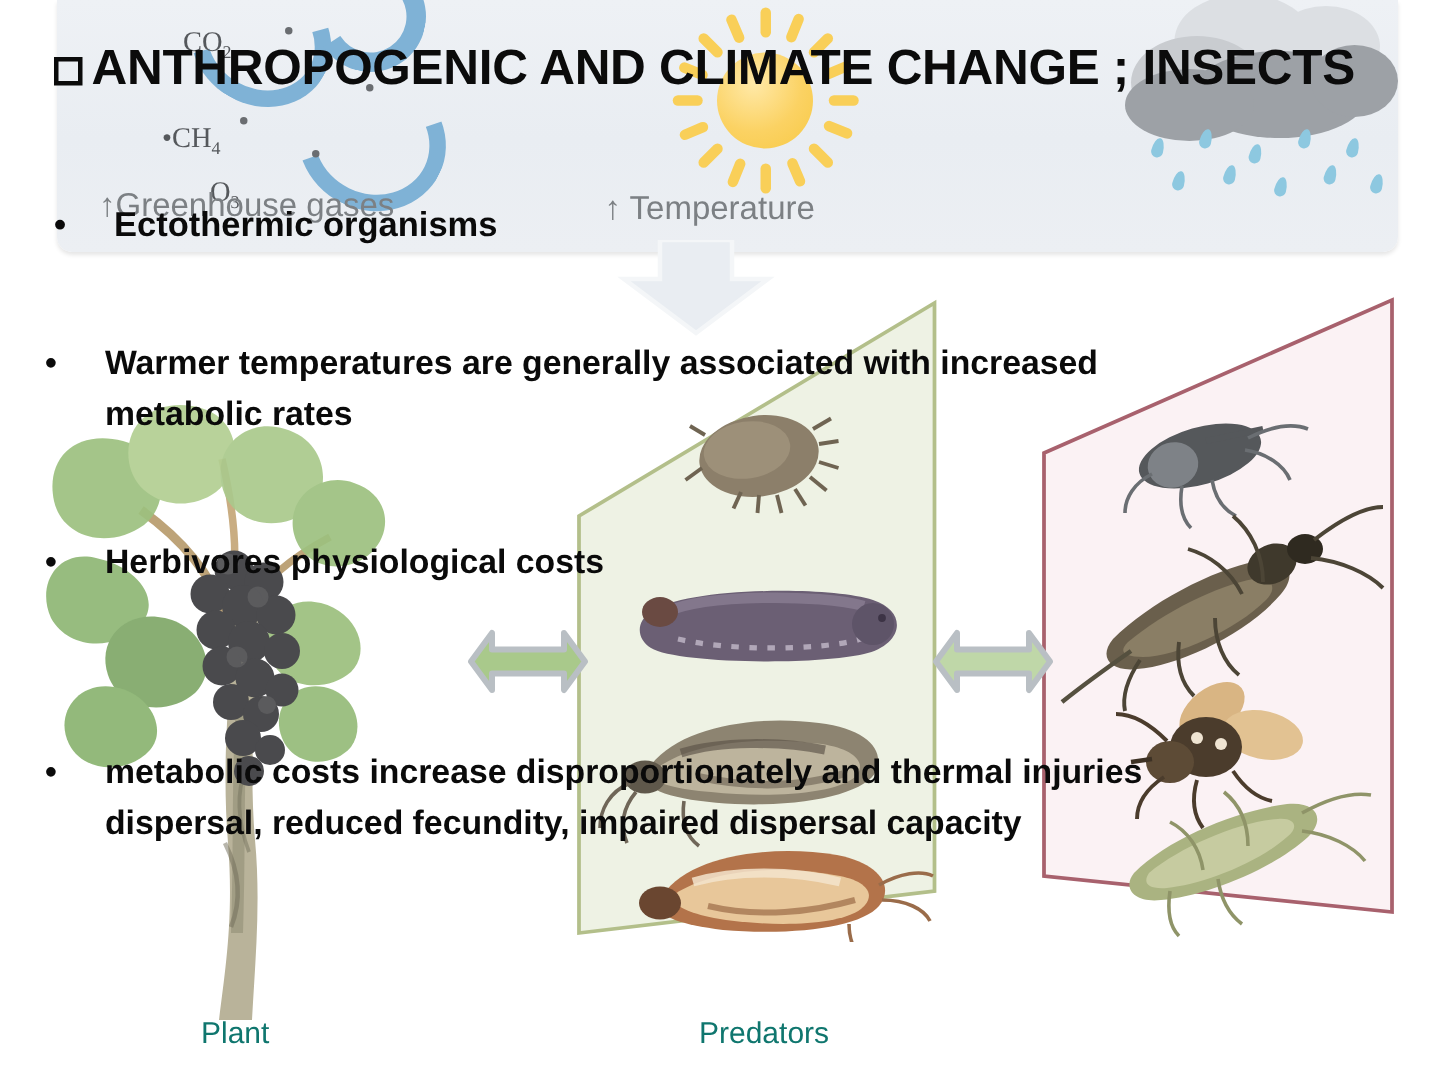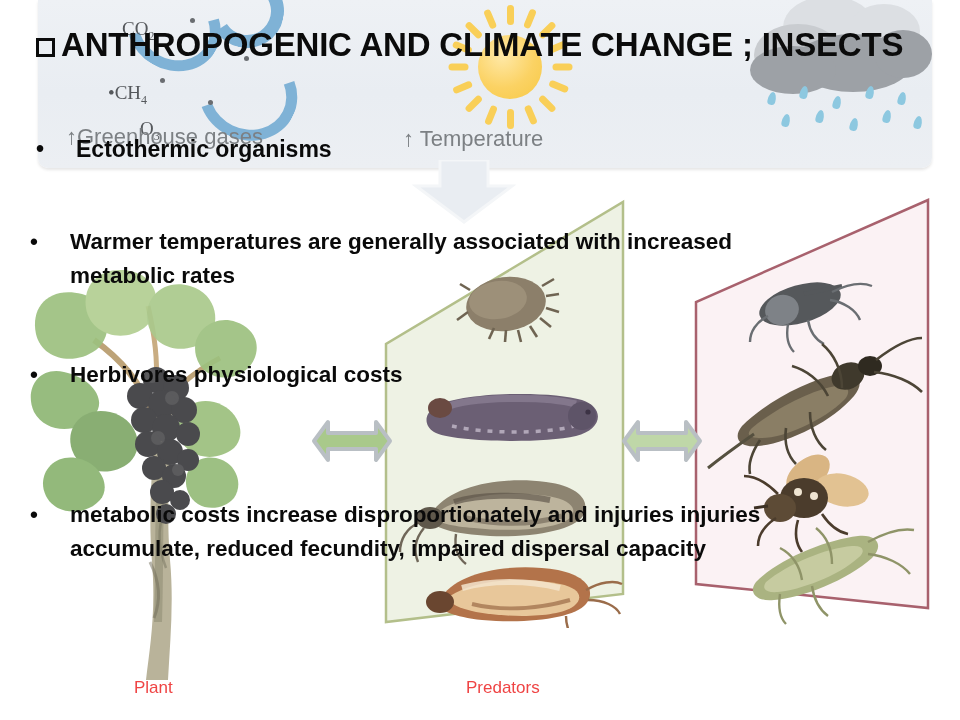--- a/index.html
+++ b/index.html
@@ -127,22 +127,22 @@
   #herbivore-panel {
     position: absolute; left: 370px; top: 196px;
     width: 270px; height: 432px; z-index: 2;
   }
   #predator-panel {
     position: absolute; left: 682px; top: 196px;
     width: 262px; height: 432px; z-index: 2;
   }
   .panel-caption {
     position: absolute;
-    color: #ef4444;
-    font-size: 17px;
+    color: #0f766e;
+    font-size: 20px;
     white-space: nowrap;
     z-index: 6;
   }
 
   
   .link-arrow { position: absolute; z-index: 4; }
   #arrow-left  { left: 310px; top: 414px; width: 84px; height: 54px; }
   #arrow-right { left: 620px; top: 414px; width: 84px; height: 54px; }
 
   
@@ -428,16 +428,16 @@
     <span class="txt">Warmer temperatures are generally associated with increased metabolic rates</span>
   </div>
 
   <div class="bullet" id="bullet-2">
     <span class="dot">•</span>
     <span class="txt">Herbivores physiological costs</span>
   </div>
 
   <div class="bullet" id="bullet-3">
     <span class="dot">•</span>
-    <span class="txt"> metabolic costs increase disproportionately and injuries injuries accumulate, reduced fecundity, impaired dispersal capacity</span>
+    <span class="txt"> metabolic costs increase disproportionately and thermal injuries dispersal, reduced fecundity, impaired dispersal capacity</span>
   </div>
 
 </div>
 
 </body></html>

